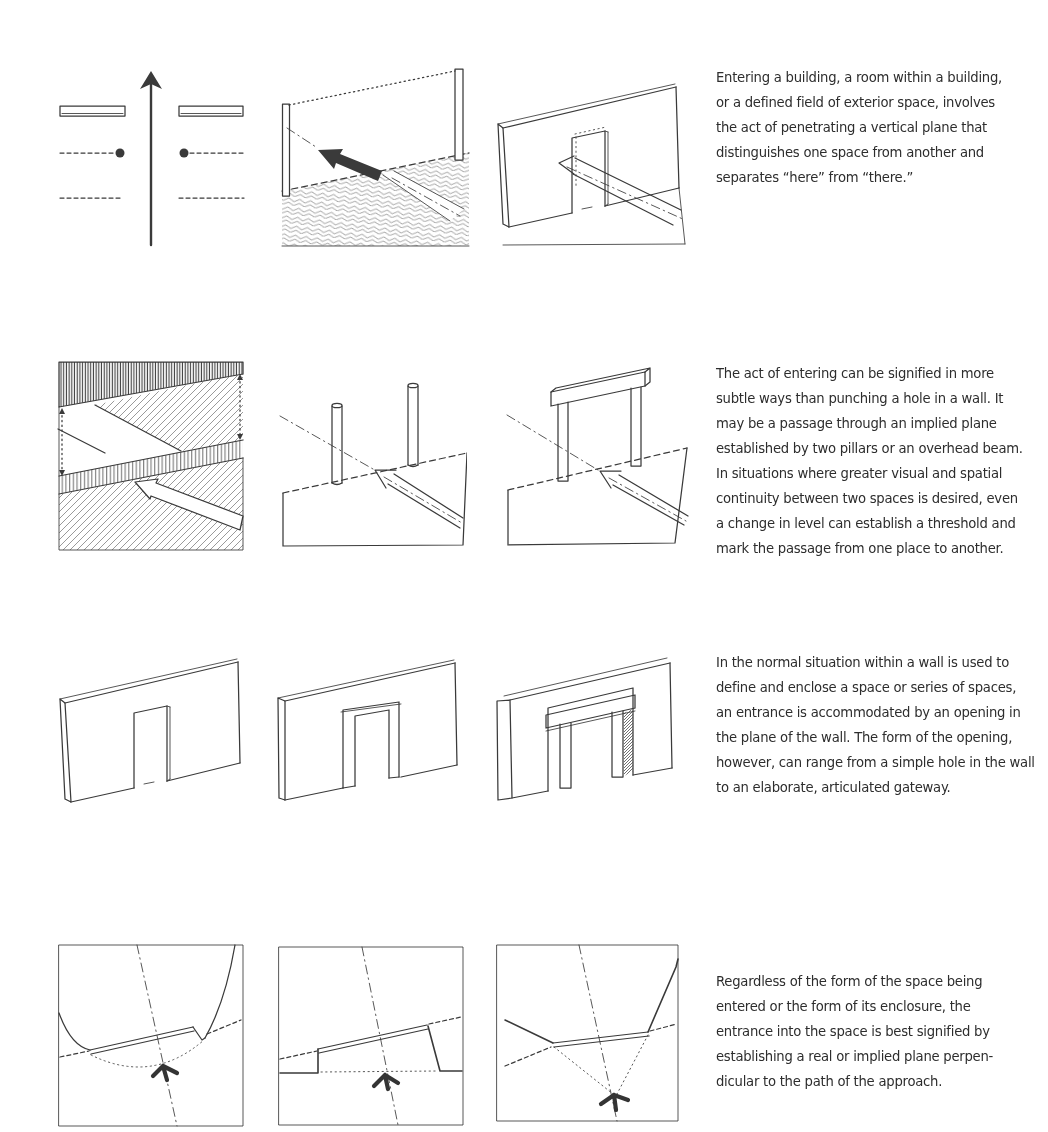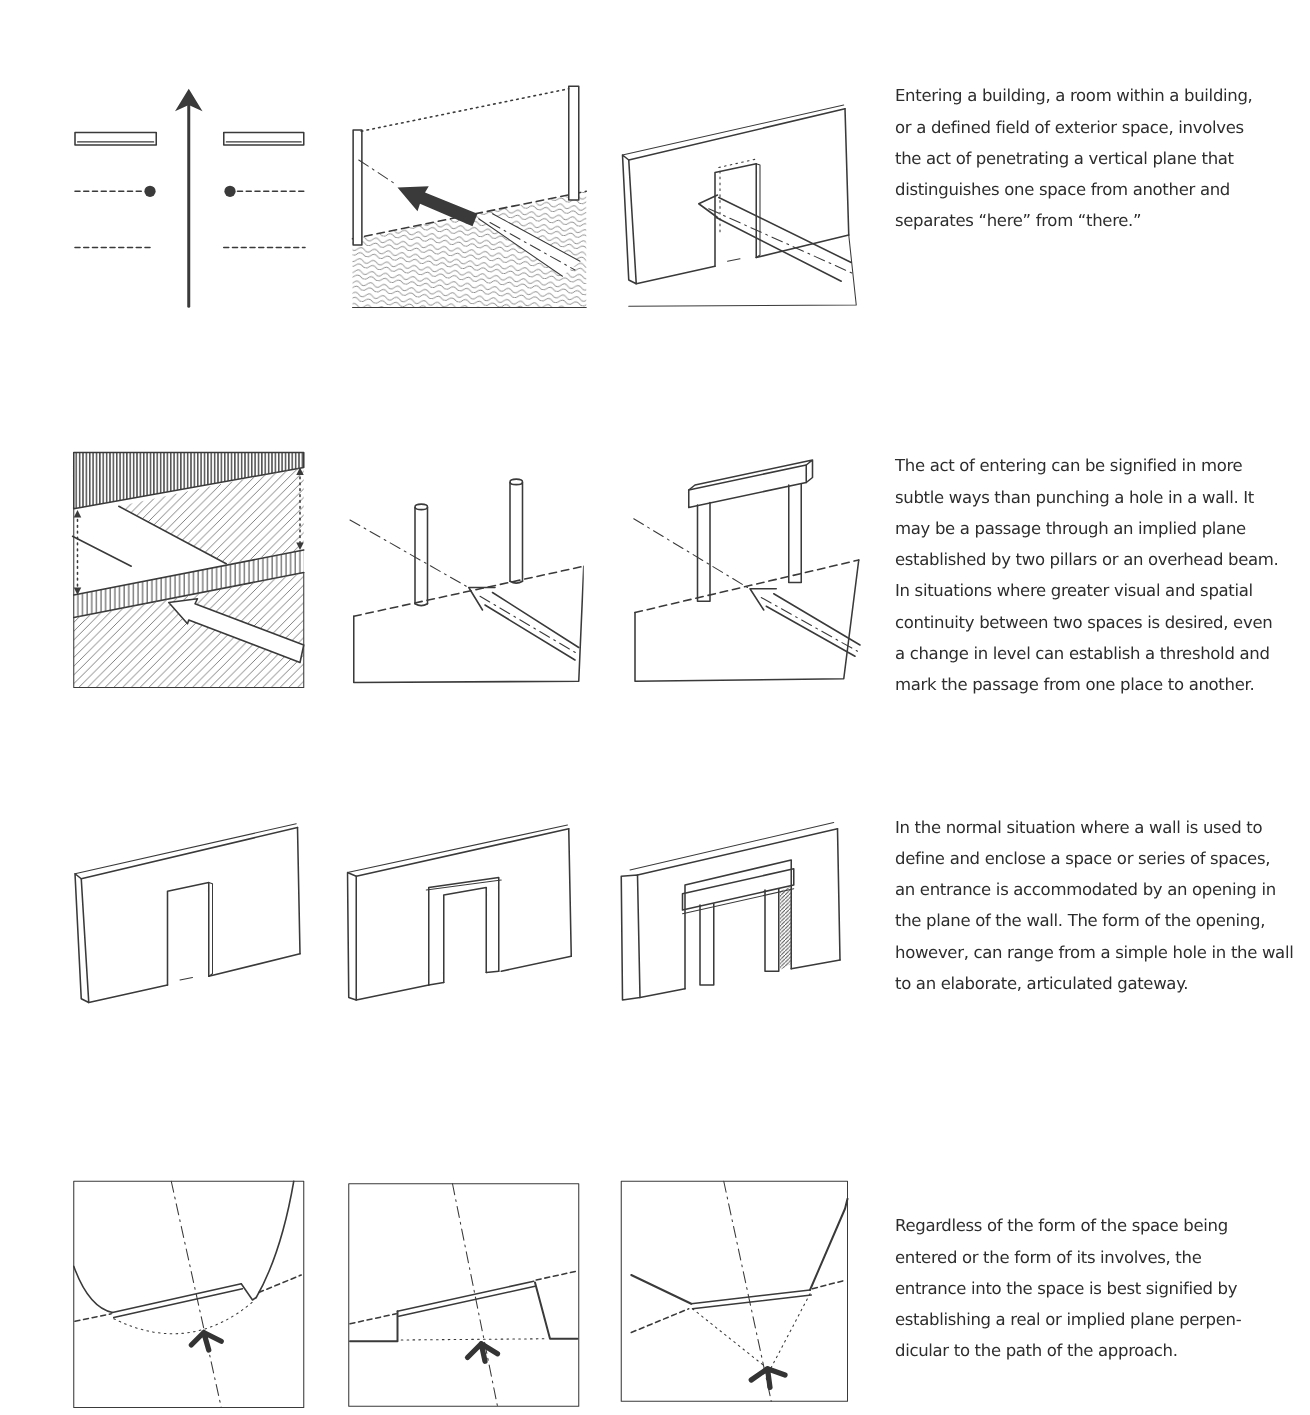--- a/index.html
+++ b/index.html
@@ -203,21 +203,21 @@
       <path d="M22,160 L58,153 M143,137 L182,130" class="ln"></path>
       <path d="M58,153 V70 L143,50 V137" class="ln"></path>
       <polygon points="134,75 143,71 143,133 134,138" fill="url(#dhD)"></polygon>
       <path d="M56,77 L145,57 M56,90 L145,70 M56,77 V90 M145,57 V70" class="ln"></path>
       <path d="M56,93 L145,73" class="ln thin"></path>
       <path d="M70,86 V150 M81,85 V150 M70,150 L81,150" class="ln"></path>
       <path d="M122,74 V139 M133,73 V139 M122,139 L133,139" class="ln"></path>
     </svg>
   </div>
 
-  <div class="caption" style="top:627px">In the normal situation where a wall is used to
+  <div class="caption" style="top:627px">In the normal situation within a wall is used to
 define and enclose a space or series of spaces,
 an entrance is accommodated by an opening in
 the plane of the wall. The form of the opening,
 however, can range from a simple hole in the wall
 to an elaborate, articulated gateway.</div>
 
   <div class="fig" style="left:57px;top:920px;width:190px;height:190px">
     <svg viewBox="0 0 190 190" aria-label="entrance-plan-curved-space">
       <rect x="2" y="2" width="184" height="181" class="ln thin"></rect>
       <path d="M2,70 Q14,103 33,107" class="ln"></path>
@@ -254,18 +254,18 @@
       <path d="M153,89 L181,24 L183,16" class="ln med"></path>
       <path d="M10,123 L56,104" class="ln dsh2"></path>
       <path d="M155,88 L182,81" class="ln dsh2"></path>
       <path d="M59,104 L118,151 M153,92 L122,151" class="ln thin dts"></path>
       <path d="M84,2 L122,178" class="ln thin ddot"></path>
       <path d="M119,152 L106,161 M119,152 L133,157 M119,152 L121,167" class="arrowbold"></path>
     </svg>
   </div>
 
   <div class="caption" style="top:946px">Regardless of the form of the space being
-entered or the form of its involves, the
+entered or the form of its enclosure, the
 entrance into the space is best signified by
 establishing a real or implied plane perpen-
 dicular to the path of the approach.</div>
 
 </div>
 
 </body></html>

